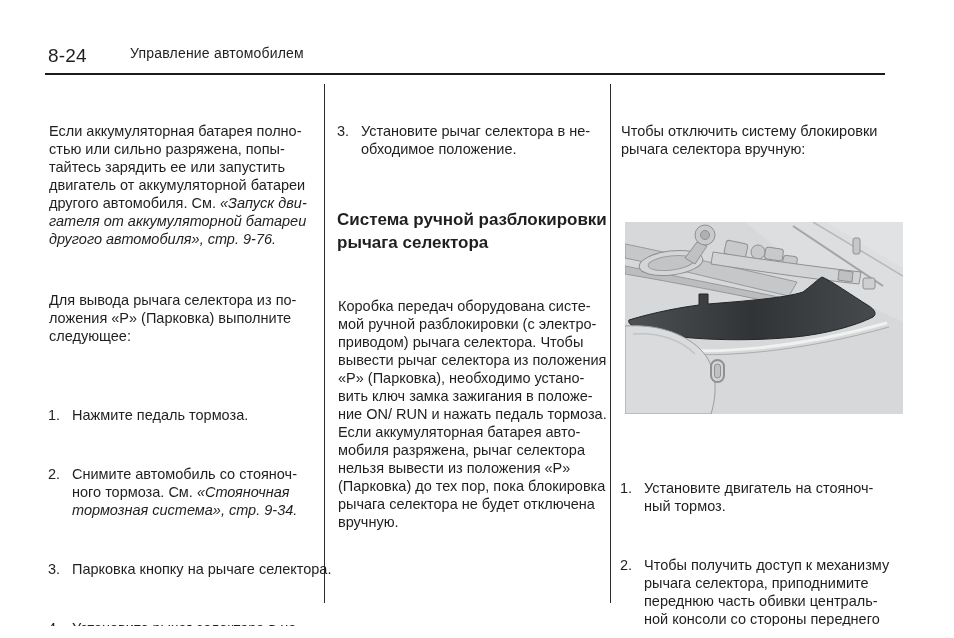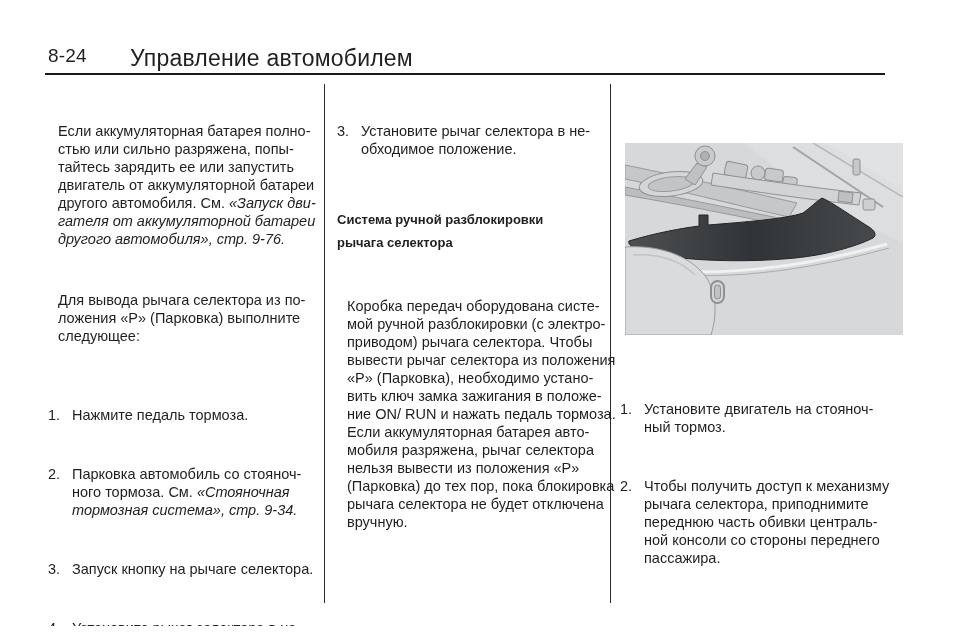--- a/index.html
+++ b/index.html
@@ -1,33 +1,33 @@
 <!DOCTYPE html>
 <html><head>
 <meta charset="utf-8">
 <style>
   html,body { margin:0; padding:0; background:#ffffff; }
   .page {
     position:relative; width:954px; height:626px; background:#ffffff;
     font-family:"Liberation Sans", sans-serif; color:#1f1f1f; overflow:hidden;
   }
   .hdr-num   { position:absolute; left:48px;  top:45px; font-size:19px; letter-spacing:.2px; }
-  .hdr-title { position:absolute; left:130px; top:45px; font-size:23px; letter-spacing:.2px; }
+  .hdr-title { position:absolute; left:130px; top:45px; font-size:14px; letter-spacing:.2px; }
   .hdr-rule  { position:absolute; left:45px; top:73px; width:840px; height:2px; background:#1b1b1b; }
   .vdiv { position:absolute; top:84px; height:519px; width:1px; background:#2b2b2b; }
   .vdiv.d1 { left:324px; } .vdiv.d2 { left:610px; }
   .col { position:absolute; top:86px; font-size:14.5px; line-height:18px; white-space:pre; }
   .col1 { left:48px;  width:268px; }
   .col2 { left:337px; width:264px; }
   .col3 { left:620px; width:292px; }
-  p.body { margin:0 0 7px 10px; }
+  p.body { margin:0 0 7px 1px; }
   .step { display:flex; margin:0 0 5px 0; }
   .step .num { flex:0 0 24px; width:24px; }
   .step .li-body { flex:1; }
-  .heading { font-size:13px; line-height:23px; font-weight:bold; margin:9px 0 7px 0; white-space:pre; }
+  .heading { font-size:17px; line-height:23px; font-weight:bold; margin:9px 0 7px 0; white-space:pre; }
   em { }
   .figure { display:block; width:278px; height:192px; margin:3px 0 11px 5px; }
 </style>
 </head>
 <body>
 
 <div class="page">
 
   <span class="hdr-num">8-24</span>
   <span class="hdr-title">Управление автомобилем</span>
@@ -47,27 +47,27 @@
     <p class="body">Для вывода рычага селектора из по-
 ложения «P» (Парковка) выполните
 следующее:</p>
 
     <div class="step">
       <span class="num">1.</span>
       <span class="li-body"><span>Нажмите педаль тормоза.</span><em></em></span>
     </div>
     <div class="step">
       <span class="num">2.</span>
-      <span class="li-body"><span>Парковка автомобиль со стояноч-
+      <span class="li-body"><span>Снимите автомобиль со стояноч-
 ного тормоза. См. </span><em>«Стояночная
 тормозная система», стр. 9-34.</em></span>
     </div>
     <div class="step">
       <span class="num">3.</span>
-      <span class="li-body"><span>Запуск кнопку на рычаге селектора.</span><em></em></span>
+      <span class="li-body"><span>Парковка кнопку на рычаге селектора.</span><em></em></span>
     </div>
     <div class="step">
       <span class="num">4.</span>
       <span class="li-body"><span>Установите рычаг селектора в не-
 обходимое положение.</span><em></em></span>
     </div>
 
     
 
     
@@ -91,20 +91,22 @@
 ние ON/ RUN и нажать педаль тормоза.
 Если аккумуляторная батарея авто-
 мобиля разряжена, рычаг селектора
 нельзя вывести из положения «P»
 (Парковка) до тех пор, пока блокировка
 рычага селектора не будет отключена
 вручную.</p>
   </div>
 
   <div class="col col3">
+    <p class="body">Чтобы отключить систему блокировки
+рычага селектора вручную:</p>
 
     <svg class="figure" viewBox="0 0 278 192" xmlns="http://www.w3.org/2000/svg">
       <defs>
         <linearGradient id="bladeGrad" x1="0" y1="0" x2="1" y2="0">
           <stop offset="0" stop-color="#4d5153"></stop>
           <stop offset="0.5" stop-color="#303436"></stop>
           <stop offset="1" stop-color="#464a4c"></stop>
         </linearGradient>
       </defs>
 

